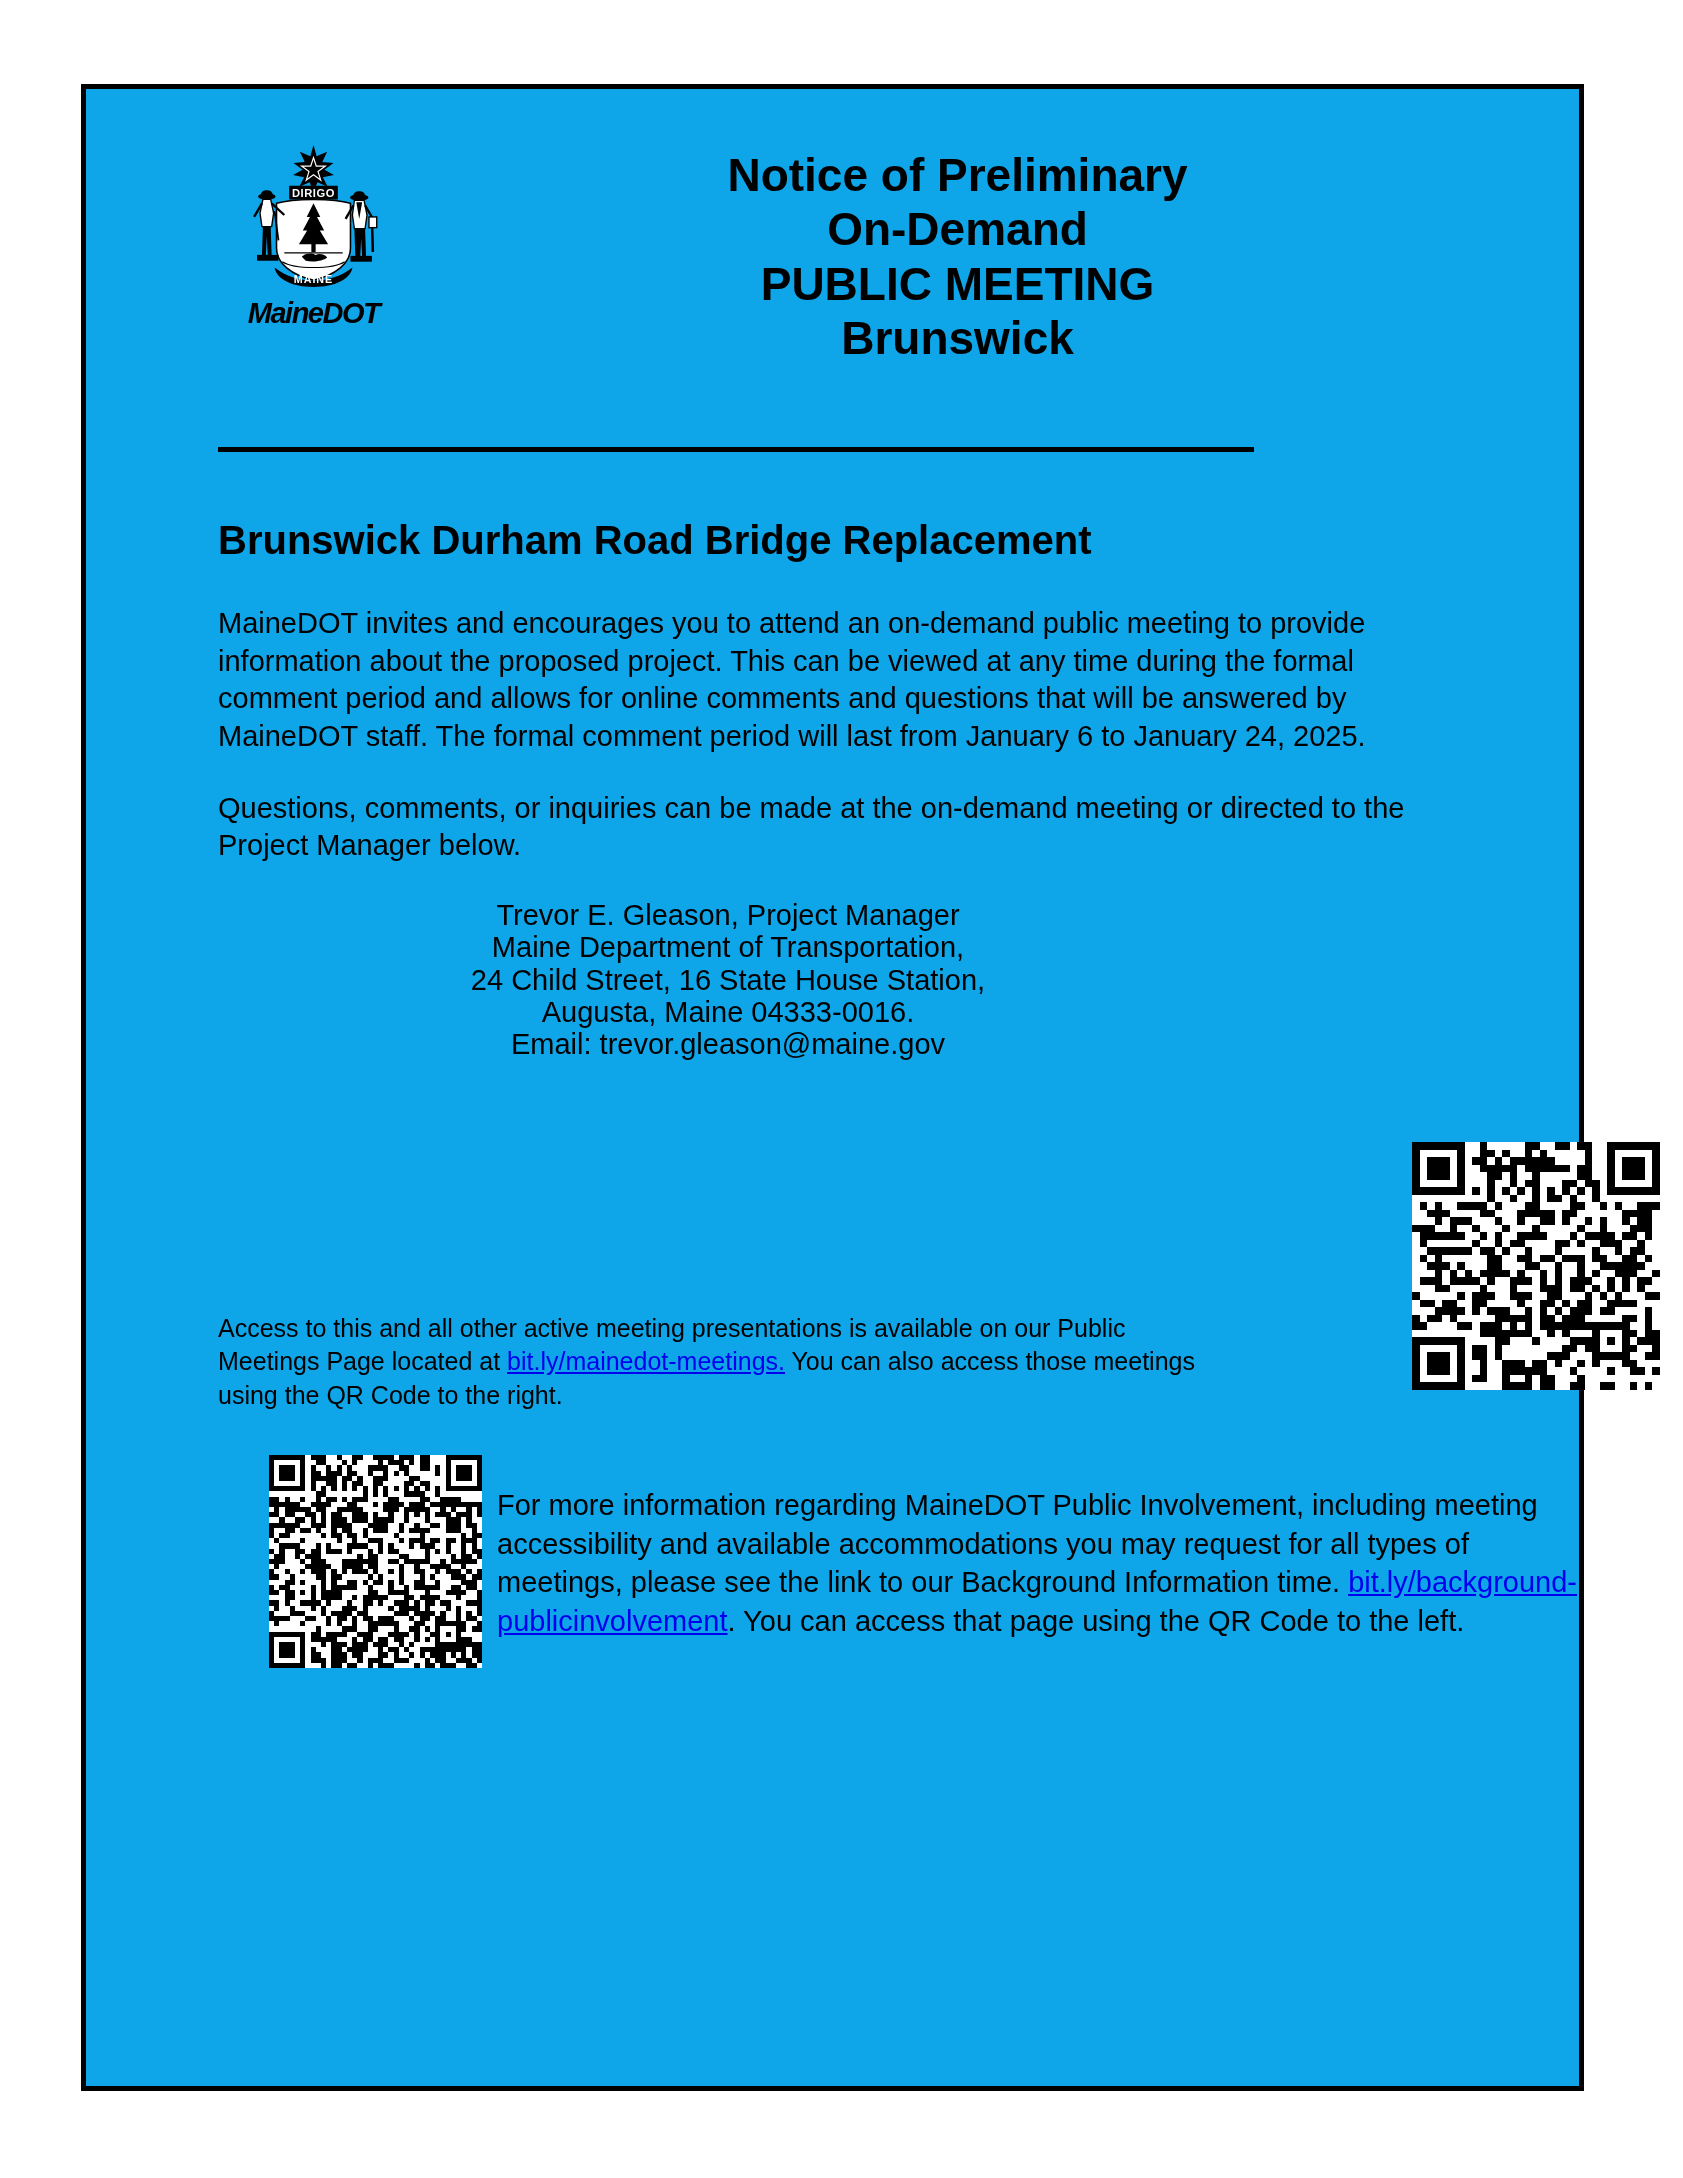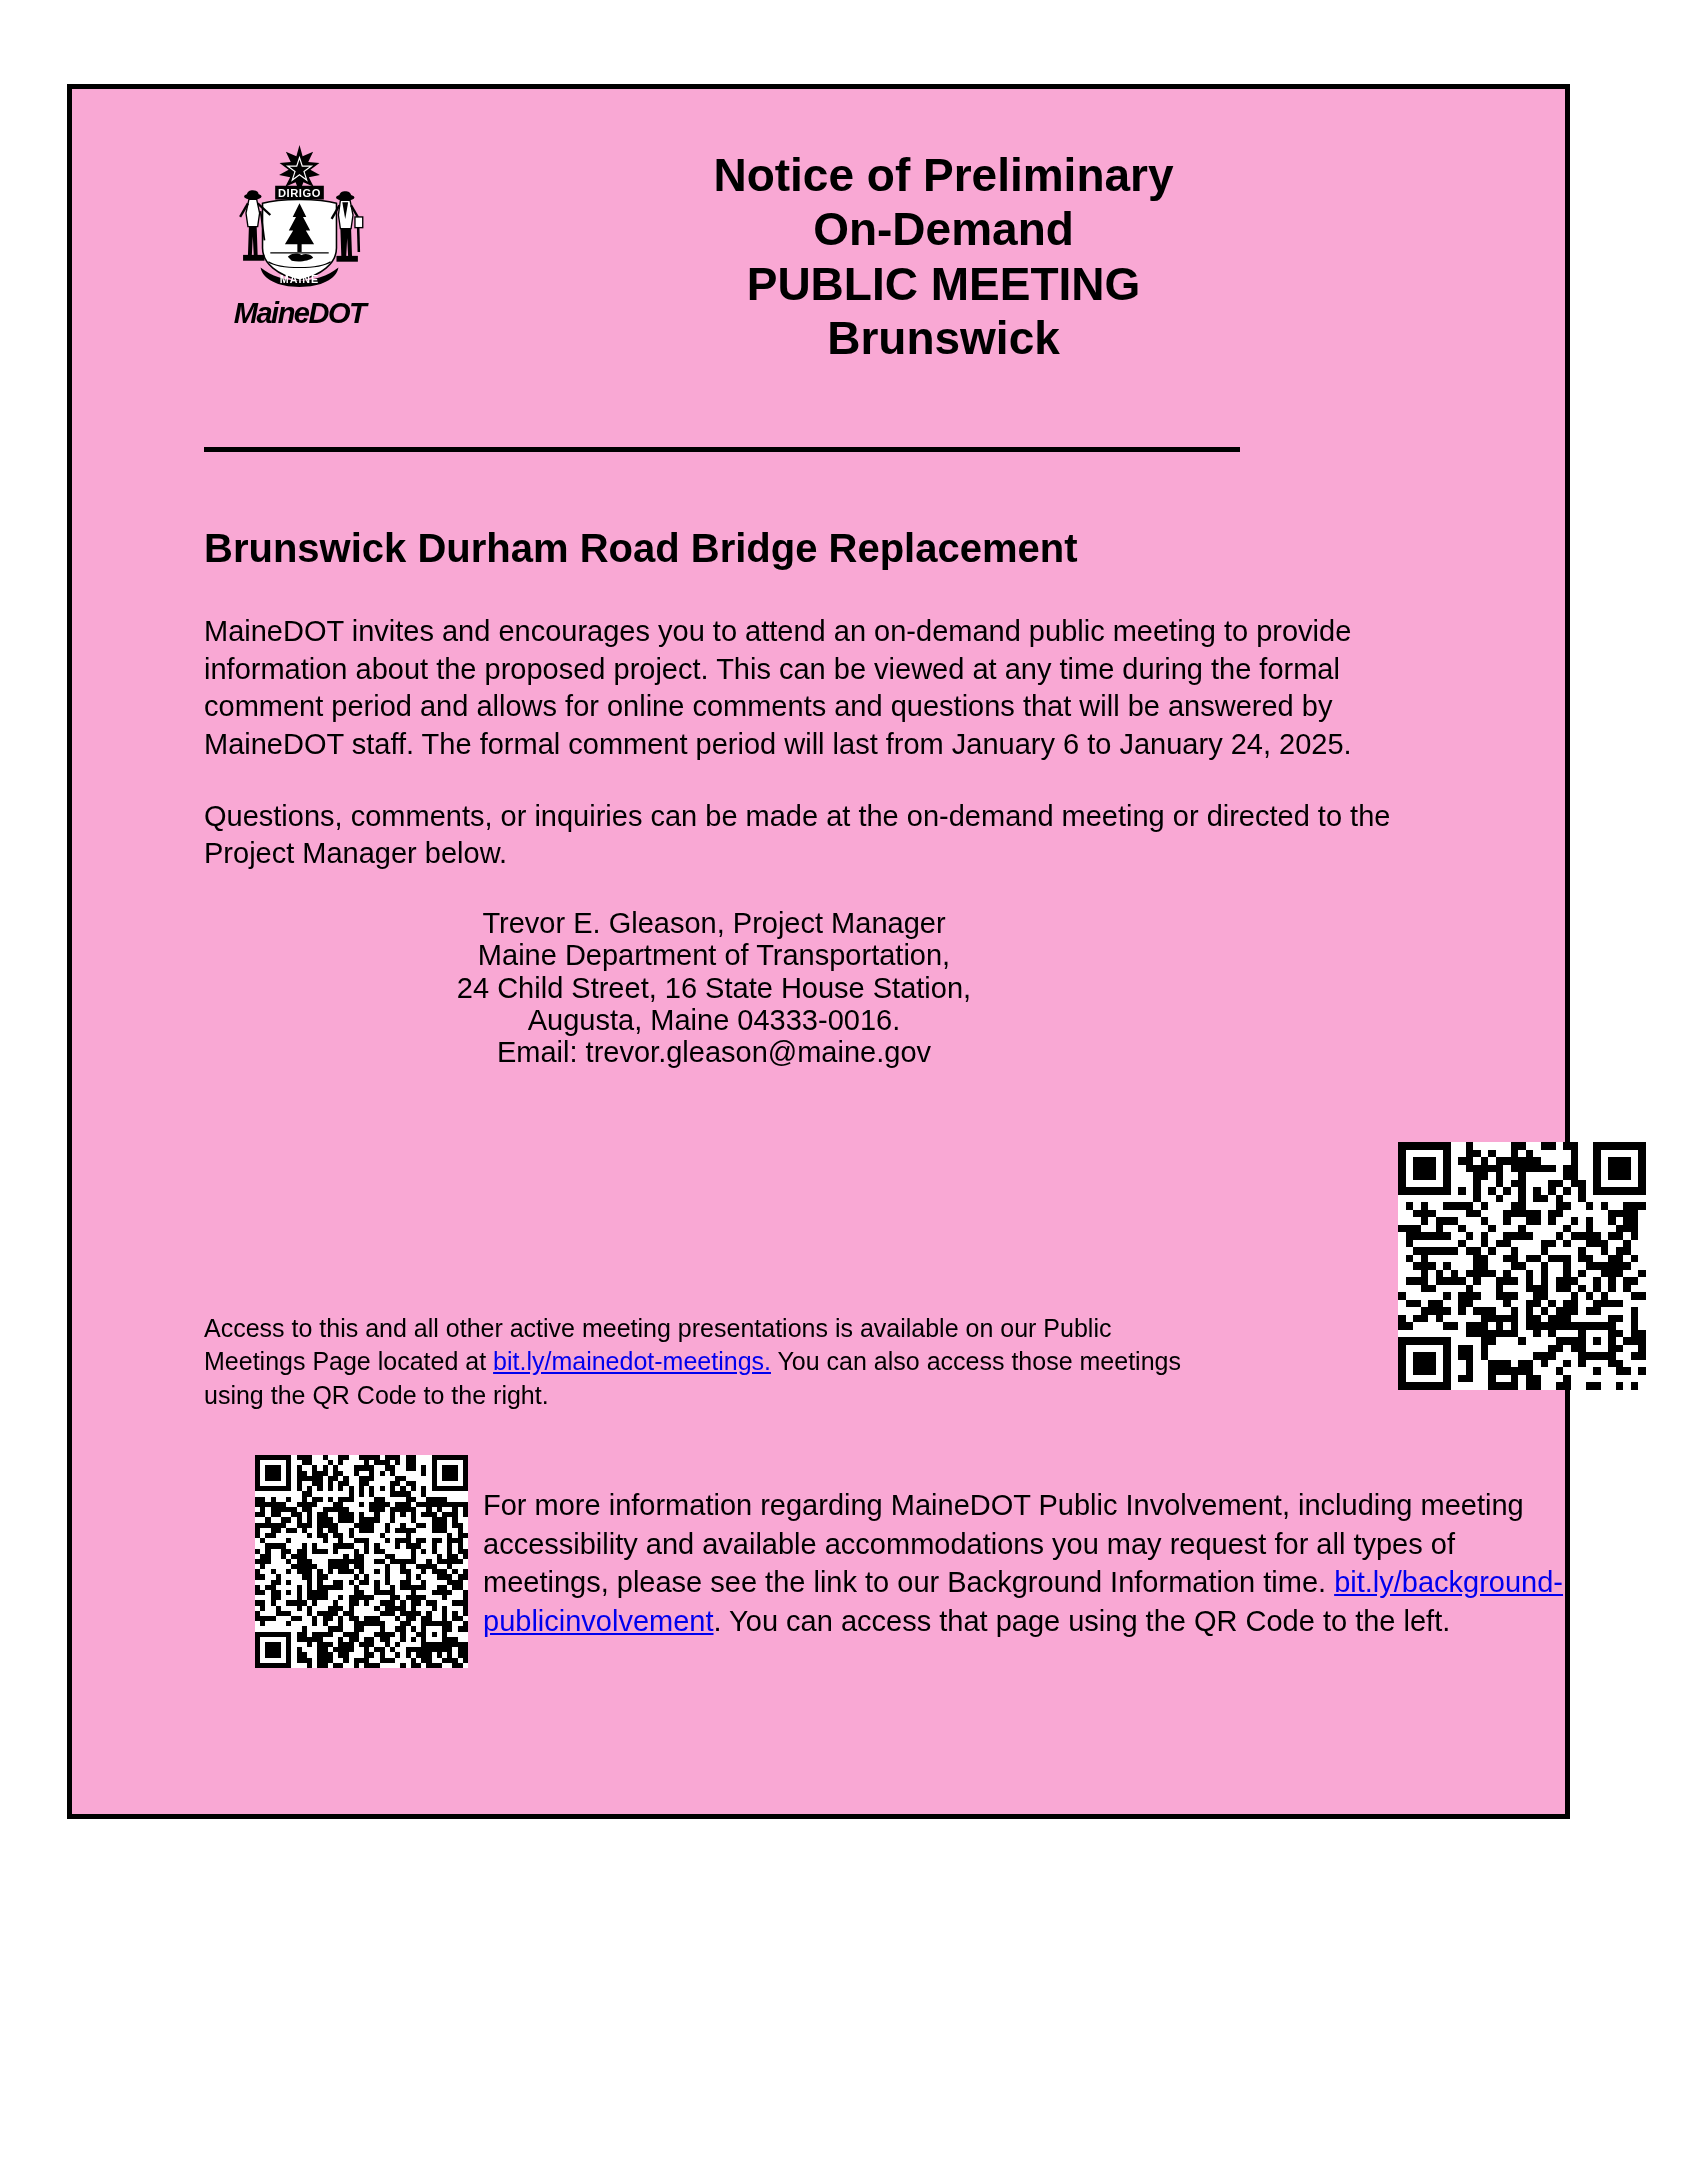--- a/index.html
+++ b/index.html
@@ -12,27 +12,27 @@
     height: 2178px;
     font-family: "Liberation Sans", sans-serif;
     color: #000000;
     overflow: hidden;
     position: relative;
   }
 
   
   #page-frame {
     position: absolute;
-    left: 67px;
+    left: 81px;
     top: 84px;
     width: 1503px;
-    height: 1735px;
+    height: 2007px;
     border: 5px solid #000000;
     box-sizing: border-box;
-    background: #f9a8d4;
+    background: #0ea5e9;
   }
 
   
   #header {
     position: absolute;
     left: 0;
     top: 0;
     width: 100%;
     height: 347px;
   }
@@ -88,21 +88,21 @@
     position: absolute;
     left: 132px;
     top: 421px;
     width: 1287px;
   }
 
   #project-heading {
     font-size: 40px;
     font-weight: bold;
     line-height: 1.1;
-    margin: 16px 0 43px 0;
+    margin: 8px 0 43px 0;
     white-space: nowrap;
   }
 
   .body-para {
     font-size: 29px;
     line-height: 1.30;
     margin: 12px 0 34px 0;
     width: 1242px;
   }
 

